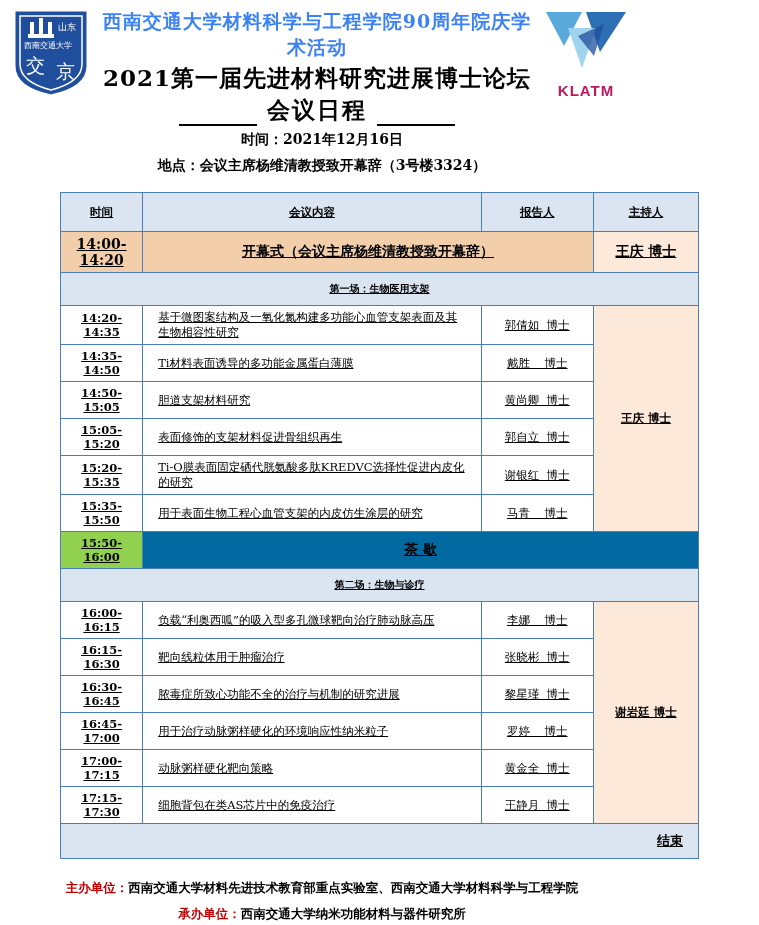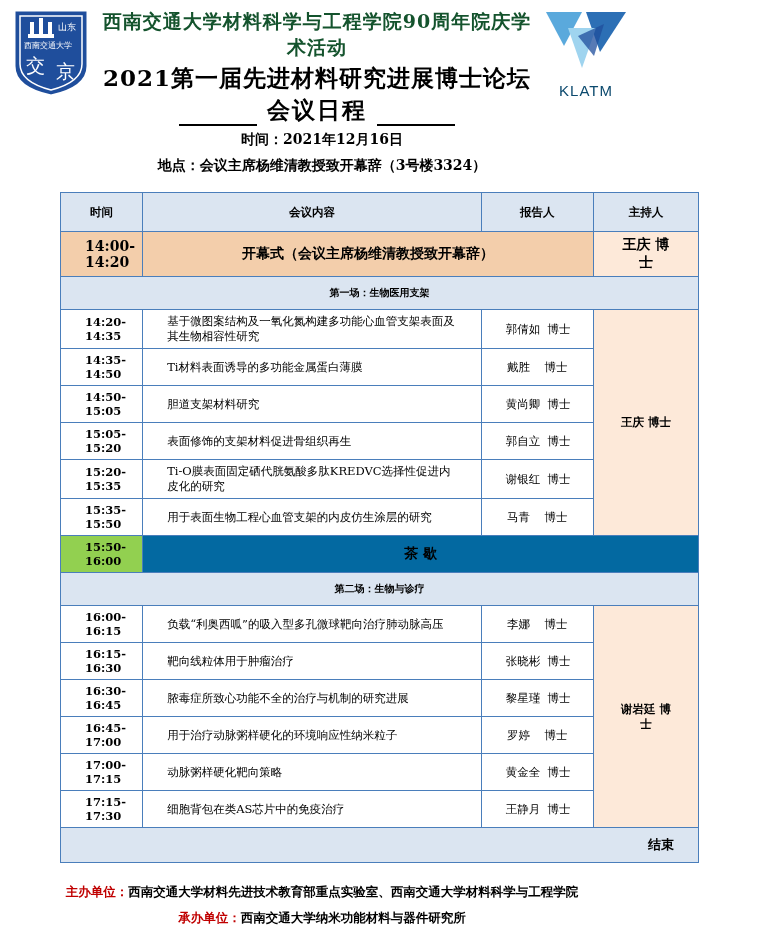--- a/index.html
+++ b/index.html
@@ -35,34 +35,34 @@
   .logo-right {
     position: absolute;
     right: 10px;
     top: 6px;
     width: 96px;
     height: 96px;
     text-align: center;
   }
   .klatm-text {
     font-size: 15px;
-    font-weight: normal;
-    color: #0c4a6e;
+    font-weight: bold;
+    color: #be185d;
     letter-spacing: 1px;
     margin-top: 2px;
   }
   .title-block {
     position: absolute;
     left: 100px;
     right: 110px;
     top: 8px;
     text-align: center;
   }
   .title-red {
-    color: #14532d;
+    color: #3b82f6;
     font-size: 19px;
     font-weight: bold;
     font-family: "DejaVu Serif", serif;
     letter-spacing: 1px;
     line-height: 26px;
   }
   .title-black {
     color: #000;
     font-size: 23px;
     font-weight: bold;
@@ -108,22 +108,23 @@
   }
   table.schedule {
     width: 639px;
     border-collapse: collapse;
     table-layout: fixed;
     font-family: "DejaVu Serif", serif;
   }
   table.schedule td, table.schedule th {
     border: 1px solid #4a7ebb;
     font-size: 11.5px;
-    padding: 4px 24px;
+    padding: 4px 15px;
     vertical-align: middle;
+    text-decoration: underline;
   }
   .col-time   { width: 82px; }
   .col-topic  { width: 338px; }
   .col-spk    { width: 112px; }
   .col-chair  { width: 105px; }
 
   thead th {
     background: #dbe5f1;
     text-align: center;
     font-size: 14px;

